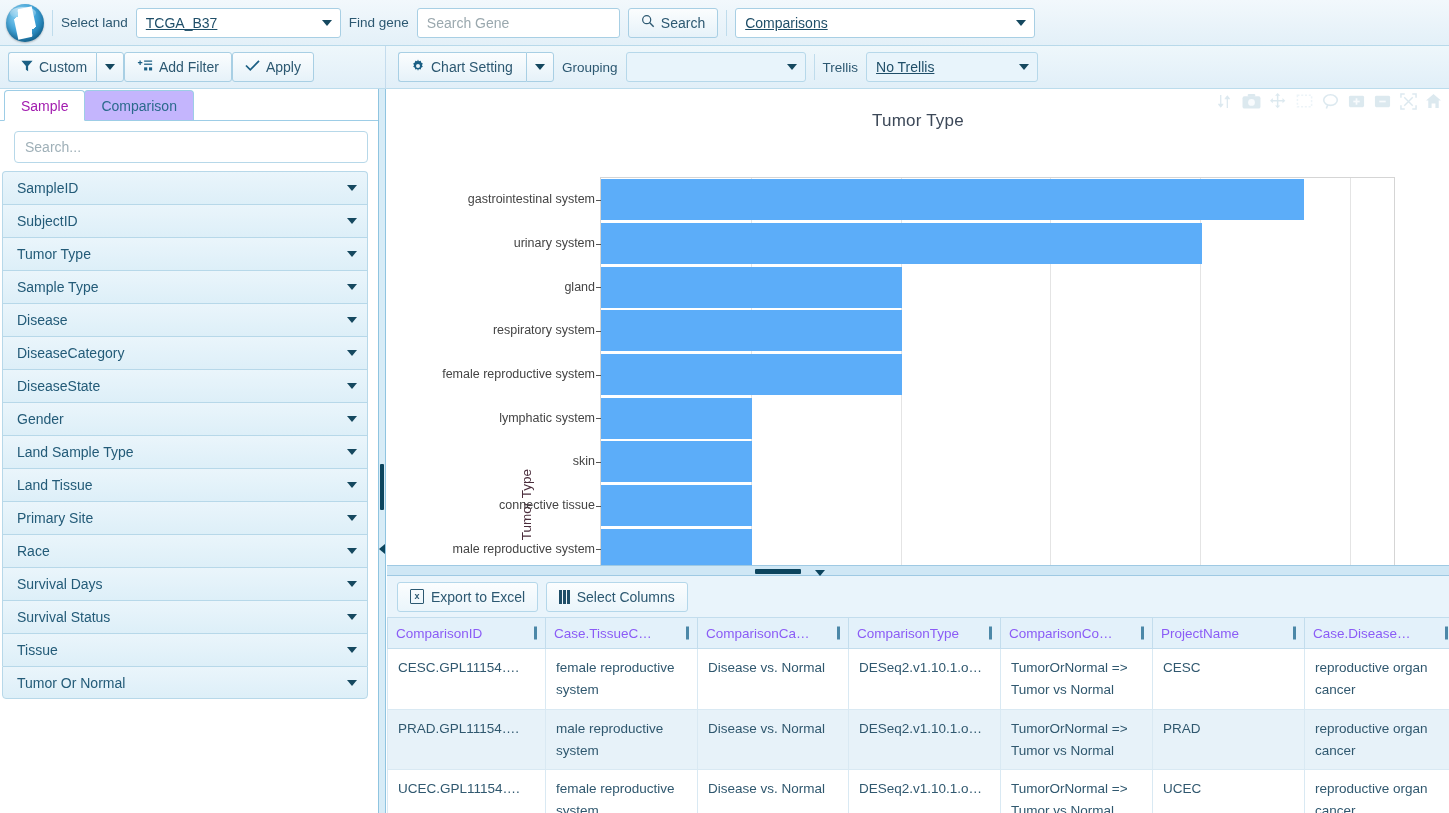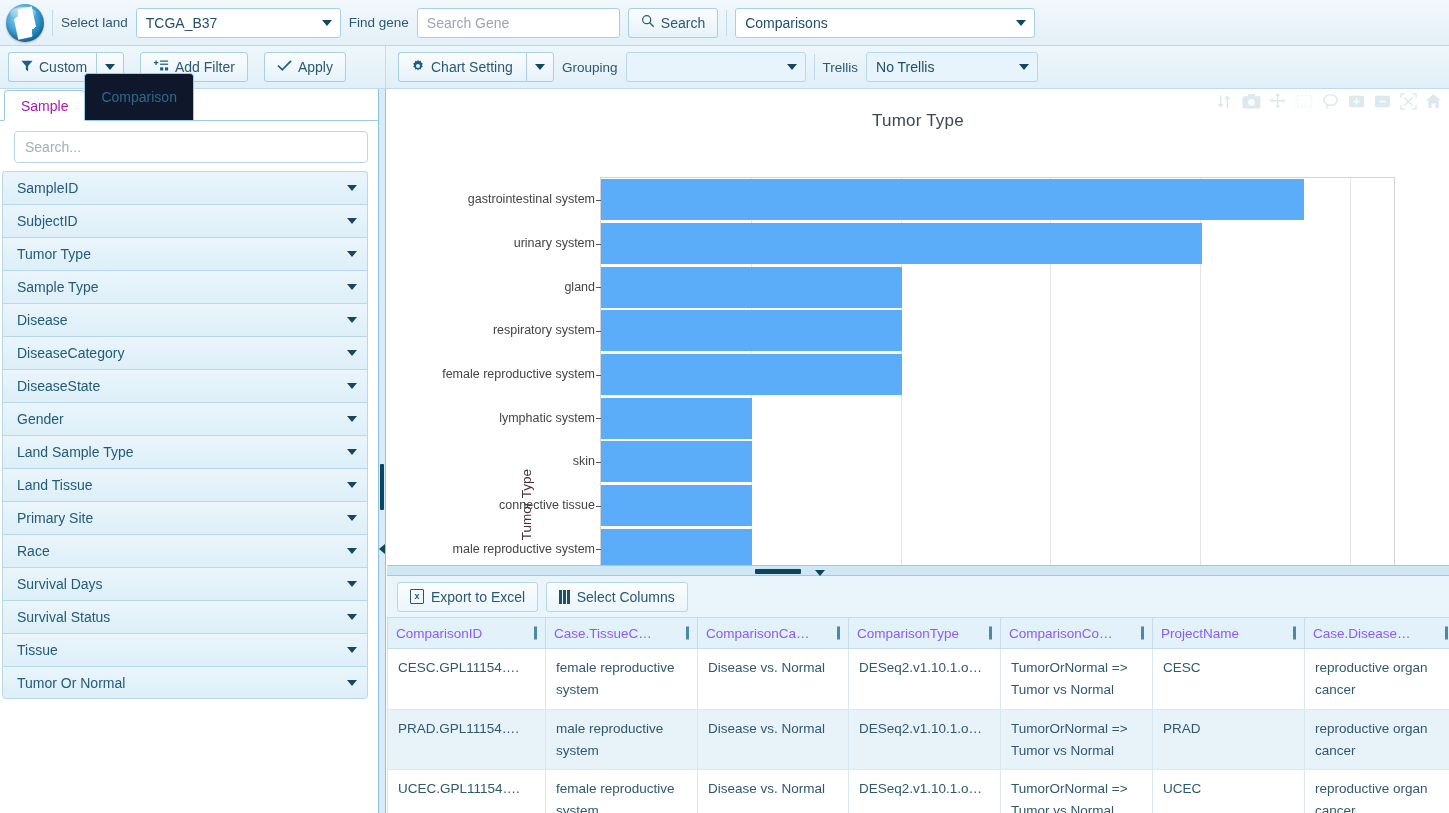--- a/index.html
+++ b/index.html
@@ -39,21 +39,21 @@
     content: ""; position: absolute; left: 4px; top: 3px; width: 26px; height: 12px;
     border-radius: 50%;
     background: linear-gradient(rgba(255,255,255,.55), rgba(255,255,255,0));
   }
   .vrule { width: 1px; height: 26px; background: #bfdcec; }
   .lbl { font-size: 13.5px; color: #2c5871; white-space: nowrap; }
 
   .selbox {
     position: relative; height: 30px; border: 1px solid #a8cfe4; border-radius: 3px;
     background: #ffffff; display: flex; align-items: center;
-    padding: 0 26px 0 9px; font-size: 14px; color: #1f4e68; white-space: nowrap;
+    padding: 0 26px 0 9px; font-size: 14px; color: #1f4e68; white-space: nowrap; text-decoration: underline;
   }
   .selbox .caret {
     position: absolute; right: 8px; top: 50%; transform: translateY(-50%);
     width: 0; height: 0; border-left: 5px solid transparent; border-right: 5px solid transparent;
     border-top: 6px solid #15485f;
   }
   .inp {
     height: 30px; border: 1px solid #a8cfe4; border-radius: 3px; background: #fff;
     padding: 0 9px; font-size: 14px; color: #1f4e68; outline: none;
     font-family: "Liberation Sans", sans-serif;
@@ -66,21 +66,21 @@
     font-size: 14px; color: #2c5871; cursor: pointer; white-space: nowrap;
   }
 
   
   .bar2 {
     position: absolute; left: 0; top: 46px; width: 1449px; height: 43px;
     background: linear-gradient(#eef7fb, #e1eff8);
     border-bottom: 1px solid #bcdcec;
     display: flex; align-items: center;
   }
-  .bar2-left { width: 386px; height: 43px; display: flex; align-items: center; gap: 16px; padding-left: 8px;
+  .bar2-left { width: 386px; height: 43px; display: flex; align-items: center; gap: 0; padding-left: 8px;
                border-right: 1px solid #c4dced; }
   .bar2-right { flex: 1; height: 43px; display: flex; align-items: center; gap: 8px; padding-left: 12px; }
   .split-btn { display: flex; }
   .split-btn .main {
     border-radius: 3px 0 0 3px; border-right: none;
   }
   .split-btn .drop {
     width: 28px; padding: 0; justify-content: center; border-radius: 0 3px 3px 0;
   }
   .btn .caret-d {
@@ -89,24 +89,24 @@
   }
 
   
   .sidebar {
     position: absolute; left: 0; top: 89px; width: 381px; height: 724px;
     background: #ffffff; border-right: 1px solid #cfe3ef;
   }
   .tabs { height: 32px; display: flex; align-items: flex-end; border-bottom: 1px solid #9dcde6;
           background: #ffffff; padding-left: 4px; }
   .tab {
-    height: 47px; padding: 0 16px; display: flex; align-items: center;
+    height: 30px; padding: 0 16px; display: flex; align-items: center;
     font-size: 14px; color: #2b6a8c; cursor: pointer;
     border: 1px solid #9dcde6; border-bottom: none; border-radius: 4px 4px 0 0;
-    background: #0f172a; margin-right: -1px;
+    background: #c4b5fd; margin-right: -1px;
   }
   .tab.active { background: #ffffff; color: #a21caf; border-bottom: 1px solid #ffffff; margin-bottom: -1px; height: 31px; }
 
   .side-search-wrap { padding: 10px 12px 8px 14px; }
   .side-search {
     width: 100%; height: 32px; border: 1px solid #b7d8e9; border-radius: 4px;
     padding: 0 10px; font-size: 14px; color: #1f4e68; outline: none; background: #fff;
     font-family: "Liberation Sans", sans-serif;
   }
   .side-search::placeholder { color: #9fb0b8; }

